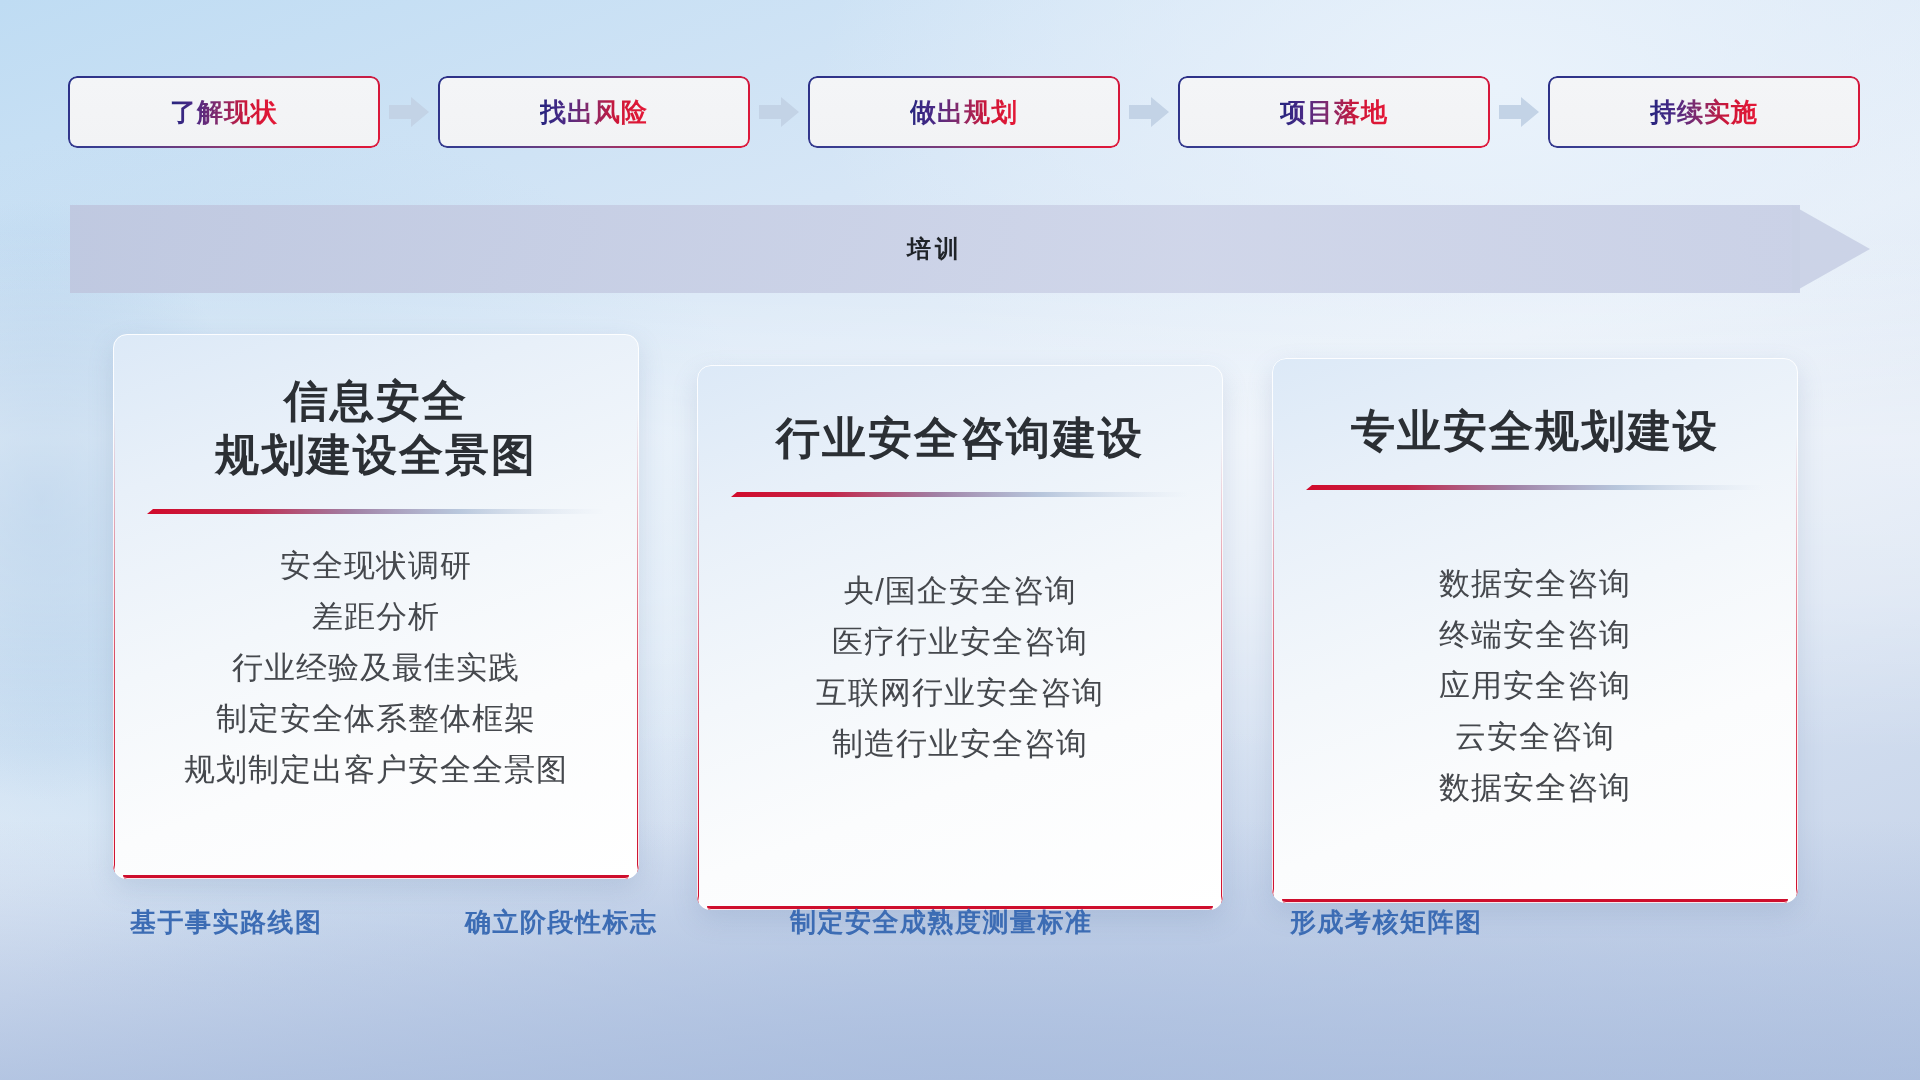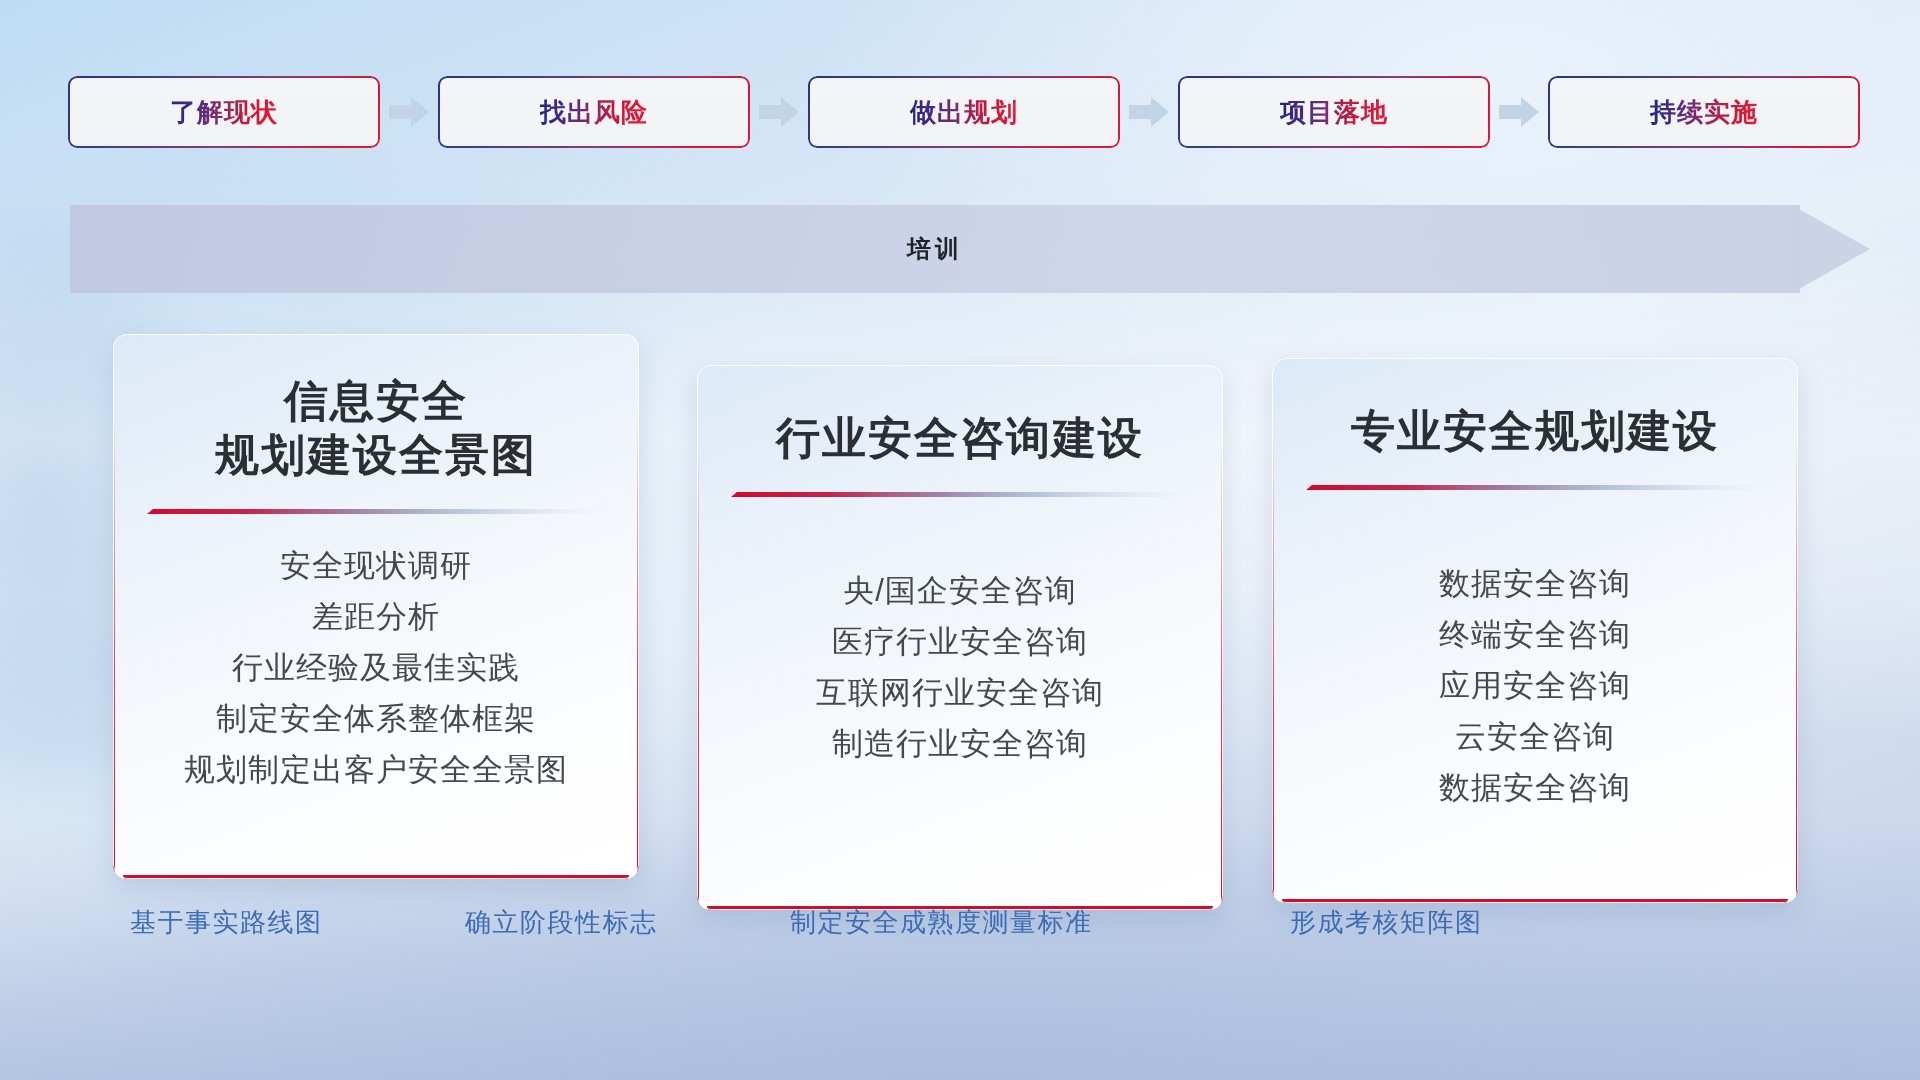--- a/index.html
+++ b/index.html
@@ -130,21 +130,21 @@
     font-size:31px; color:#45484d; letter-spacing:1px;
     line-height:51px; white-space:nowrap;
   }
 
   
   #bottom-labels{
     position:absolute; left:0; top:905px; width:1920px; height:60px; z-index:4;
   }
   .blabel{
     position:absolute; top:0;
-    font-size:26px; font-weight:400; color:#3c6cb4; letter-spacing:1.5px;
+    font-size:26px; font-weight:700; color:#3c6cb4; letter-spacing:1.5px;
     white-space:nowrap;
   }
 </style>
 </head>
 <body>
 
 <div id="bg">
   <div class="bg-base"></div>
   <div class="bg-left"></div>
   <div class="bg-sheen"></div>

